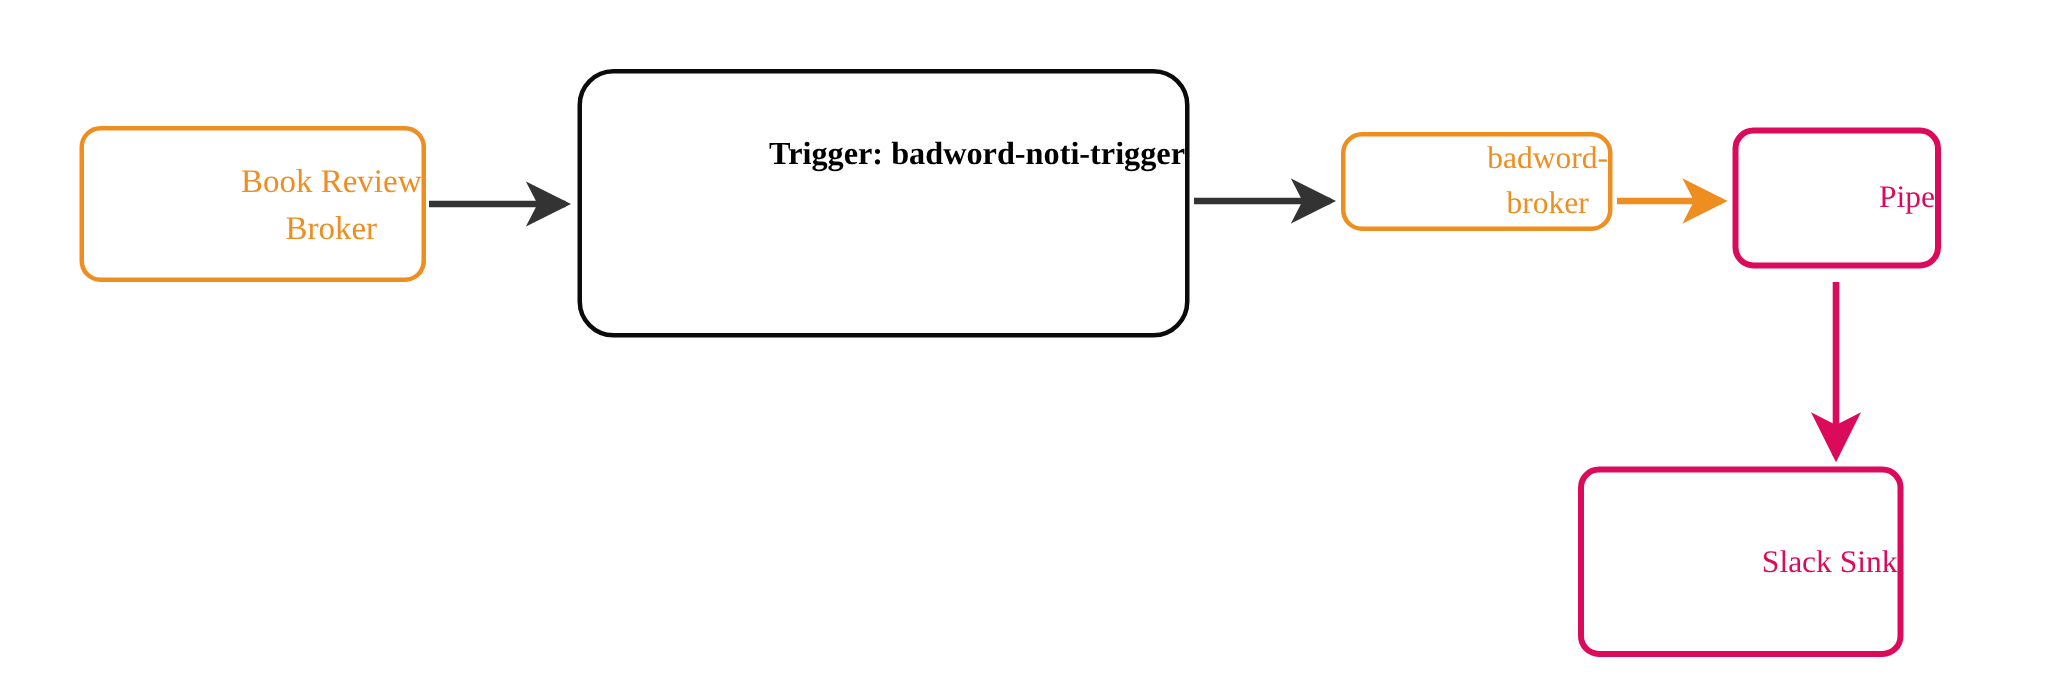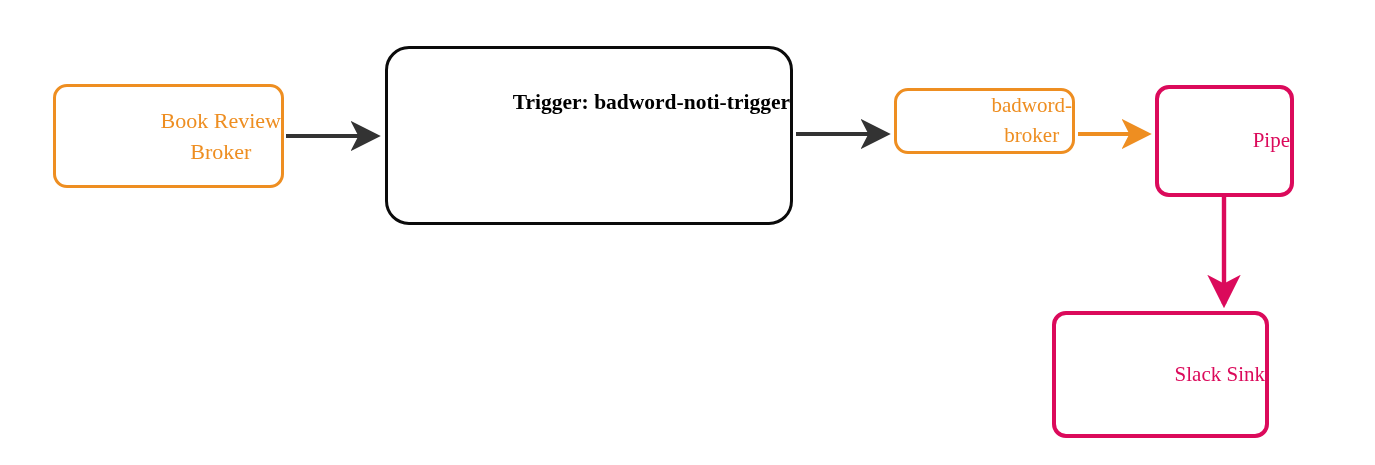--- a/index.html
+++ b/index.html
@@ -86,21 +86,21 @@
   #node-badword-broker .node-label {
     color: #EE8E21;
     font-size: 21px;
   }
 
   
   #node-pipe {
     left: 1155px;
     top: 85px;
     width: 139px;
-    height: 112px;
+    height: 94px;
     border-width: 4px;
     border-color: #DB0A5B;
     border-radius: 14px;
   }
   #node-pipe .node-label {
     color: #DB0A5B;
     font-size: 21px;
   }
 
   

